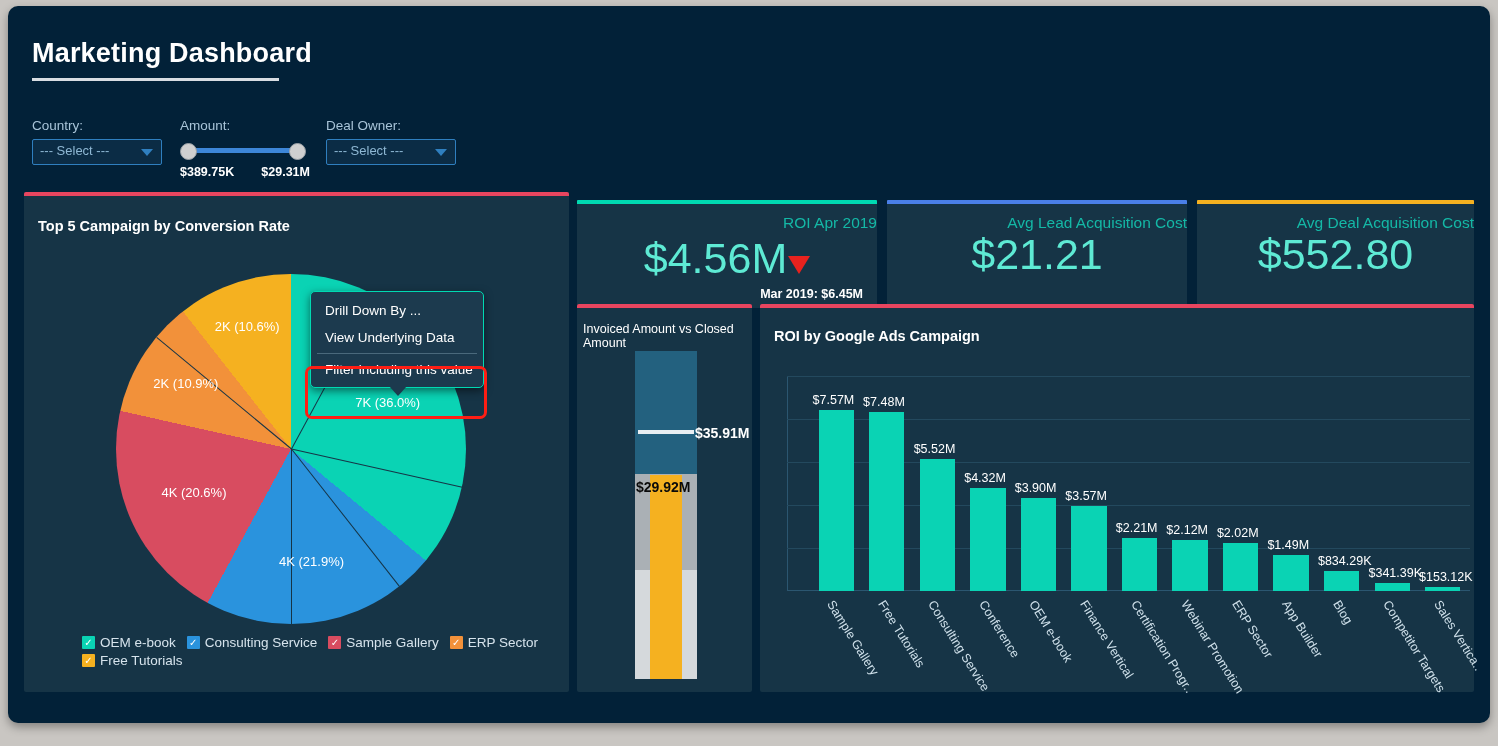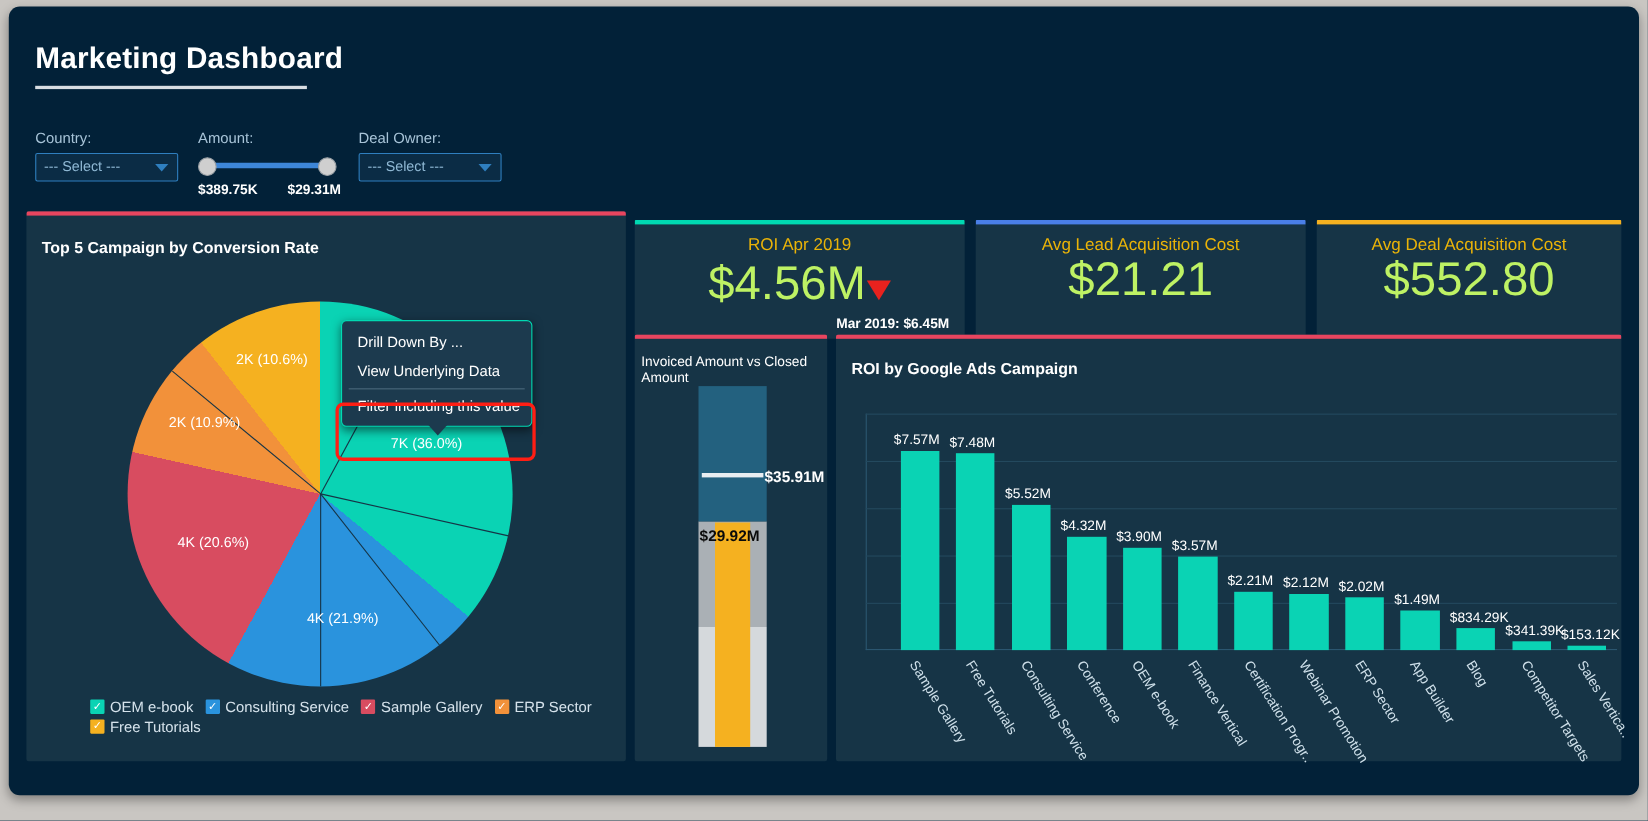--- a/index.html
+++ b/index.html
@@ -60,26 +60,26 @@
     position:absolute;background:#163446;border-radius:2px;overflow:hidden;
   }
   .accent{position:absolute;left:0;top:0;width:100%;height:4px;}
   .panel-title{
     position:absolute;left:14px;top:26px;font-size:14.5px;
     font-weight:bold;color:#ffffff;
   }
   
   .kpi{position:absolute;background:#163446;border-radius:1px;overflow:hidden;}
   .kpi-label{
-    position:absolute;left:0;width:100%;top:14px;text-align:center;
-    font-size:15.5px;color:#eab308;
+    position:absolute;left:0;width:100%;top:14px;text-align:right;
+    font-size:15.5px;color:#14b8a6;
   }
   .kpi-value{
     position:absolute;left:0;width:100%;top:34px;text-align:center;
-    font-size:43px;color:#bef264;font-weight:300;white-space:nowrap;
+    font-size:43px;color:#5eead4;font-weight:300;white-space:nowrap;
   }
   .kpi-value.small-pad{top:30px;}
   .down-tri{
     display:inline-block;width:0;height:0;vertical-align:middle;
     border-left:11px solid transparent;border-right:11px solid transparent;
     border-top:18px solid #e8221e;margin-left:1px;position:relative;top:3px;
   }
   .kpi-sub{
     position:absolute;right:14px;bottom:7px;font-size:12.5px;
     color:#ffffff;font-weight:bold;

